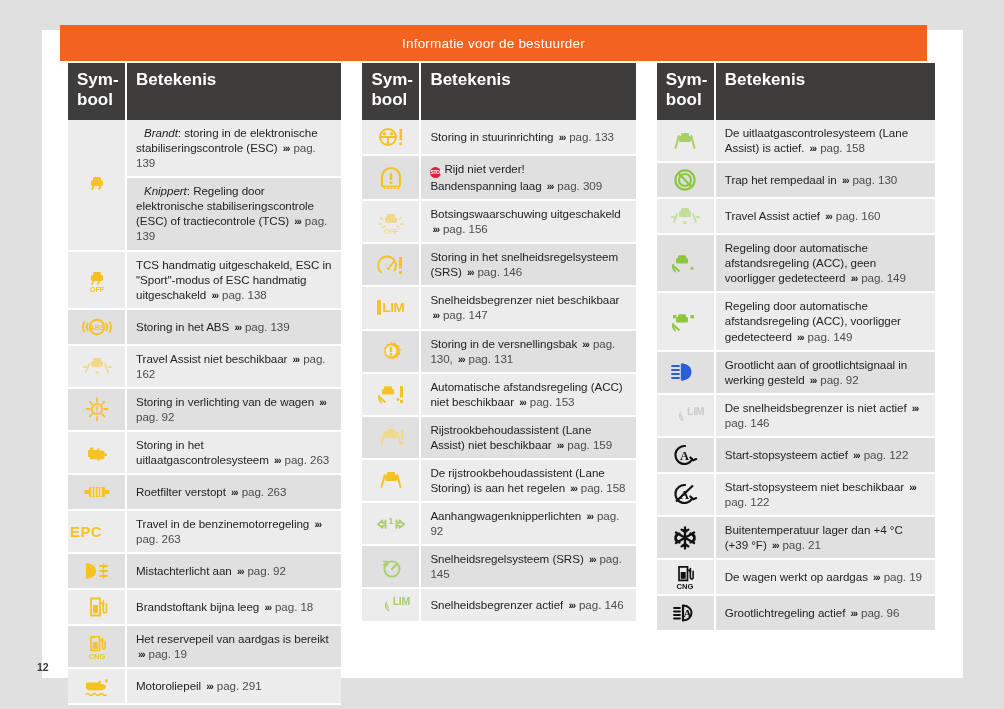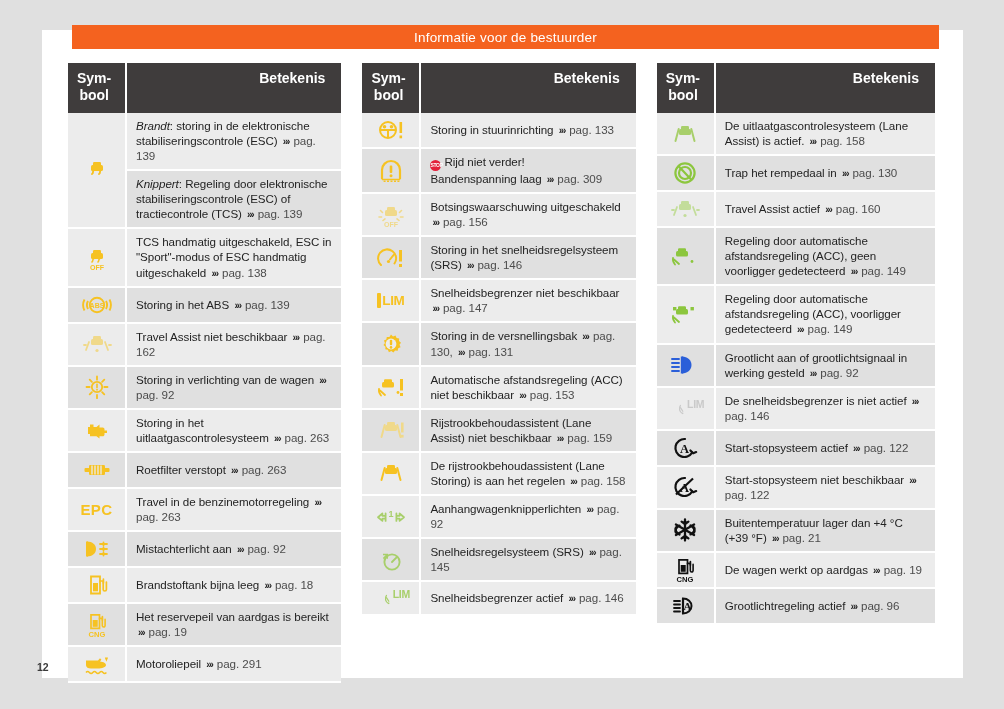--- a/index.html
+++ b/index.html
@@ -10,22 +10,22 @@
     overflow: hidden;
   }
   #page {
     position: absolute;
     left: 42px; top: 30px;
     width: 921px; height: 648px;
     background: #ffffff;
   }
   #banner {
     position: absolute;
-    left: 72px; top: 25px;
-    width: 867px; height: 24px;
+    left: 60px; top: 25px;
+    width: 867px; height: 36px;
     background: #f4621f;
     color: #ffffff;
     font-size: 13.5px;
     font-weight: 400;
     letter-spacing: .2px;
     display: flex; align-items: center; justify-content: center;
   }
   #page-num {
     position: absolute;
     left: 37px; top: 661px;
@@ -46,54 +46,54 @@
   .col.wide { width: 288px; }
 
   table.sym {
     width: 100%;
     border-collapse: collapse;
     table-layout: fixed;
   }
   table.sym th {
     background: #3f3c3c;
     color: #ffffff;
-    font-size: 14px;
+    font-size: 17px;
     font-weight: 700;
-    text-align: right;
+    text-align: left;
     vertical-align: top;
     padding: 7px 16px 10px 9px;
     line-height: 1.18;
     border-right: 2px solid #ffffff;
   }
   table.sym th:last-child { border-right: none; }
   th.c-sym { width: 58px; }
 
   table.sym td {
     vertical-align: middle;
     border-right: 2px solid #ffffff;
     border-bottom: 2px solid #ffffff;
   }
   table.sym td:last-child { border-right: none; }
 
   td.icon-cell {
     width: 58px;
-    text-align: center;
-    padding: 4px 9px;
+    text-align: left;
+    padding: 4px 2px;
   }
   td.txt-cell {
     padding: 5px 8px 6px 9px;
     font-size: 11.6px;
     line-height: 1.30;
     color: #232323;
     letter-spacing: -.05px;
   }
   tr.band-a td { background: #ececec; }
   tr.band-b td { background: #e0e0e0; }
 
-  .it { font-style: italic; }
+  .it { font-style: italic; margin-left: 8px; }
   .arrows {
     font-weight: 700;
     font-size: 10px;
     letter-spacing: -1.2px;
     color: #232323;
     padding: 0 1px 0 2px;
   }
   .pag { color: #4c4c4c; }
 
   .stopdot {

